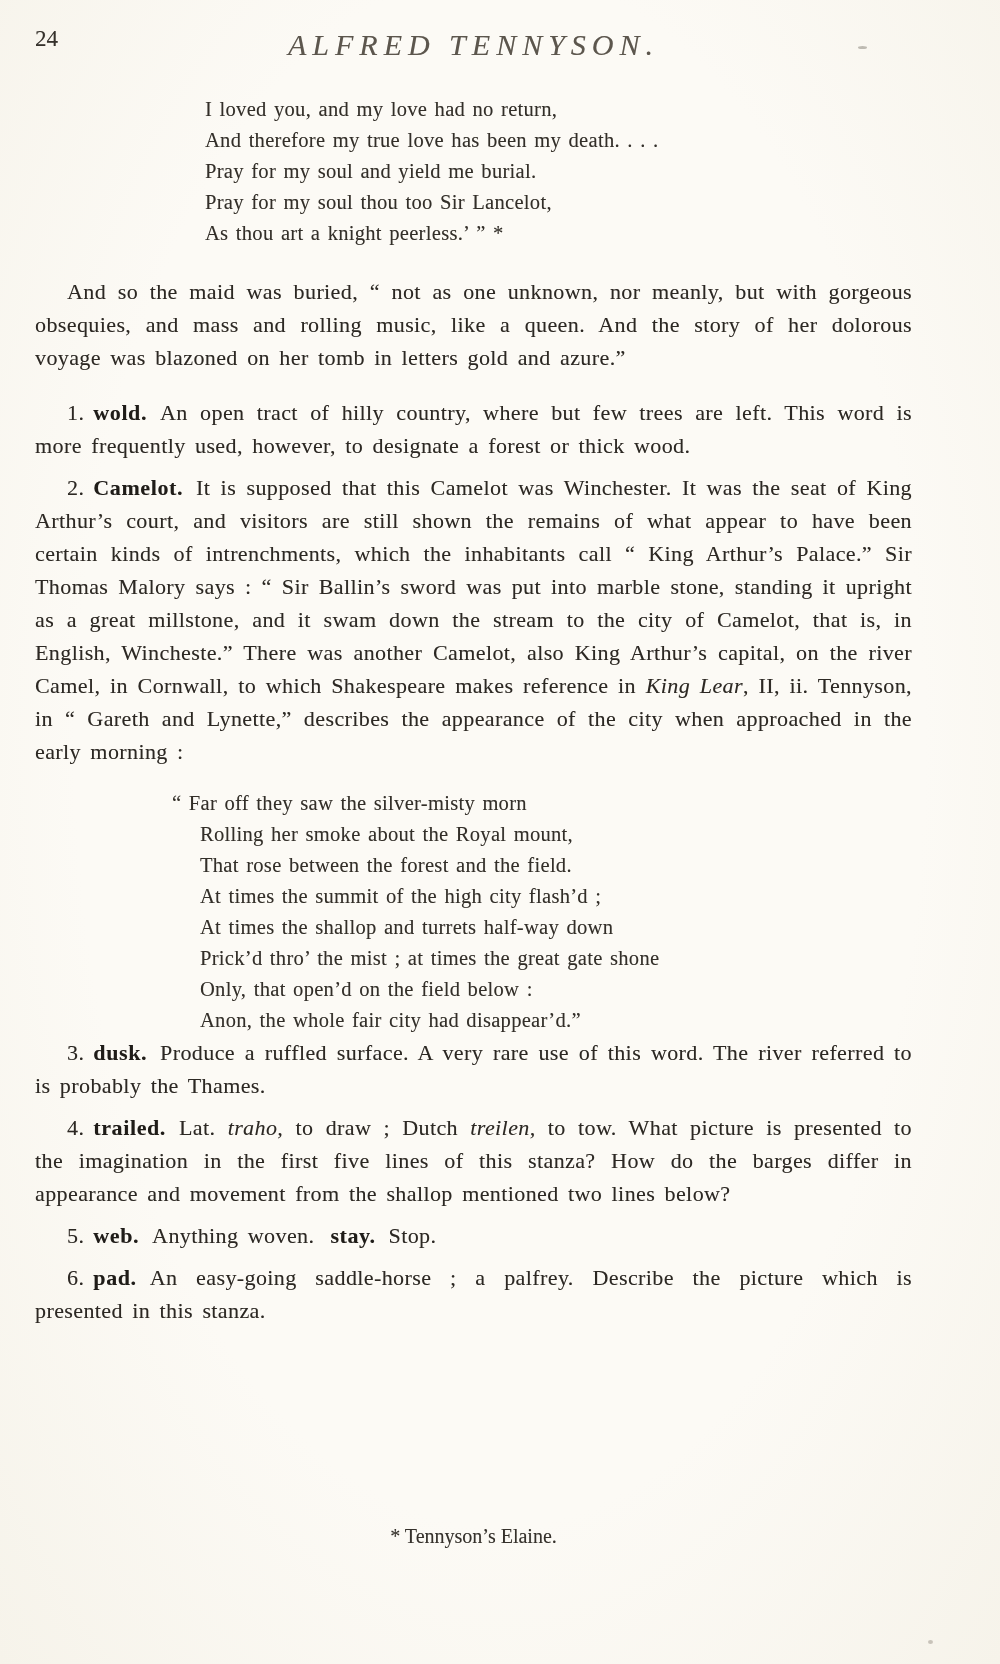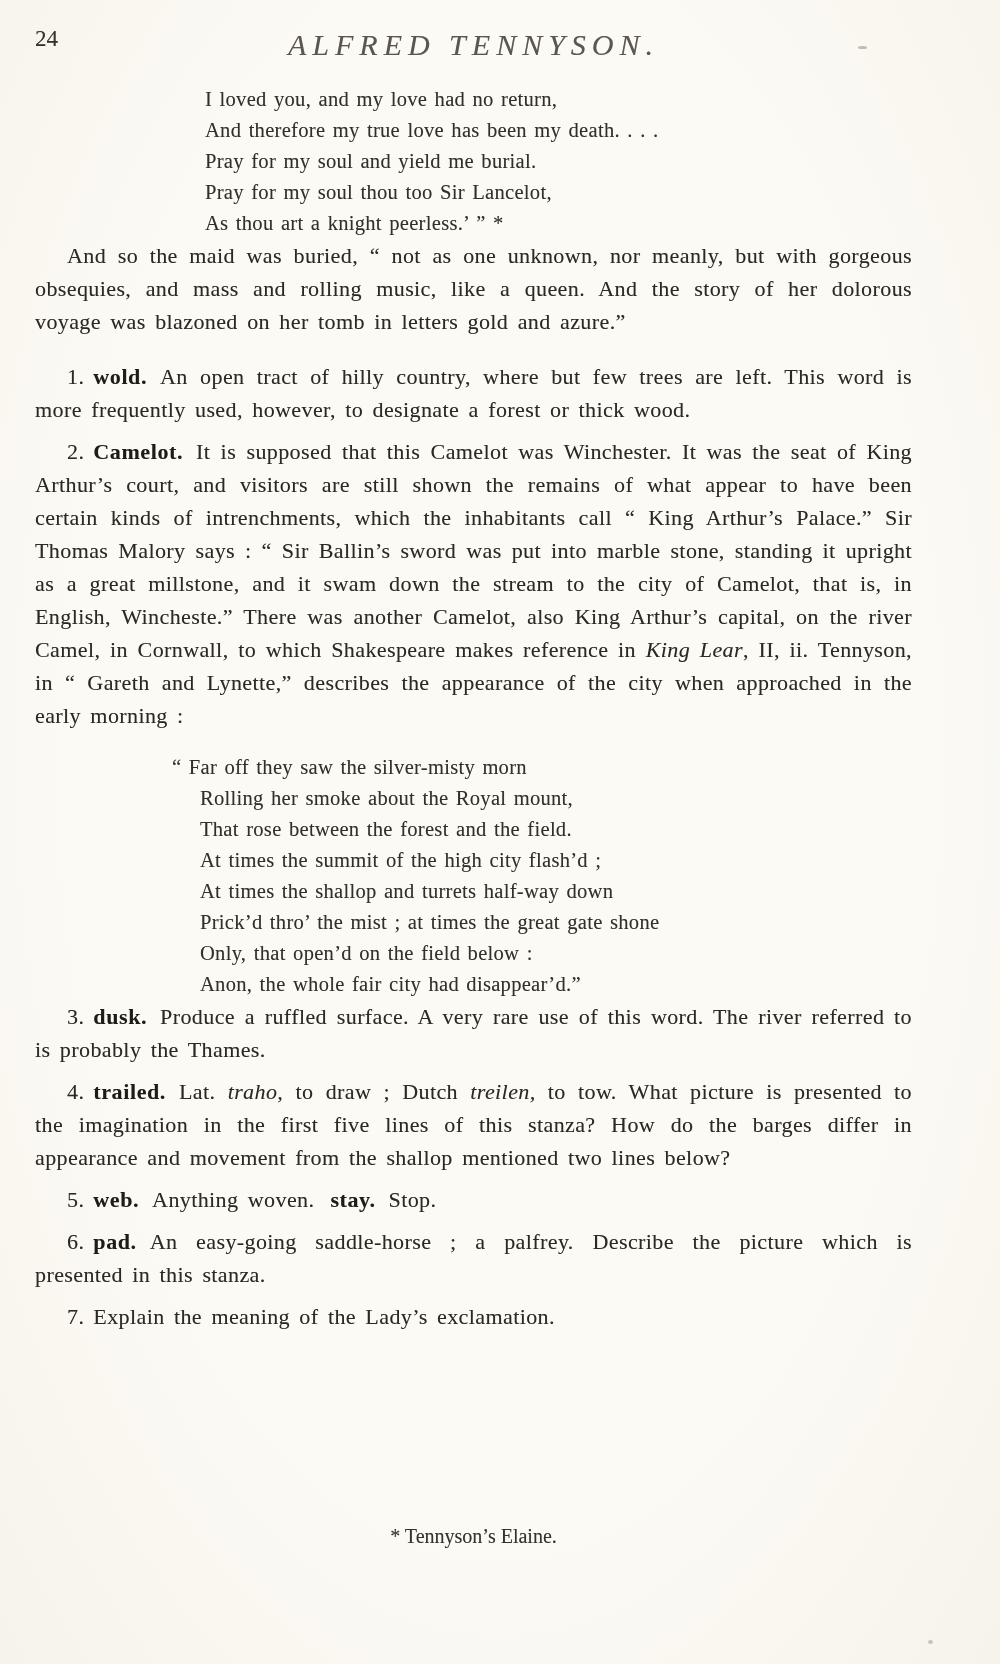--- a/index.html
+++ b/index.html
@@ -32,33 +32,33 @@
     color: #5c564d;
   }
 
   .verse {
     font-size: 20.5px;
     line-height: 31px;
     letter-spacing: 0.3px;
     word-spacing: 2px;
     color: #332f29;
   }
-  .verse-elaine { margin-top: 24px; padding-left: 170px; }
+  .verse-elaine { margin-top: 34px; padding-left: 170px; }
   .verse-city   { margin-top: 20px; padding-left: 137px; }
   .verse-city .vline { padding-left: 28px; }
   .verse-city .vline:first-child { padding-left: 0; }
 
   .prose {
     font-size: 22px;
     line-height: 33px;
     text-align: justify;
     letter-spacing: 0.4px;
     word-spacing: 3.5px;
   }
-  .para1 { text-indent: 32px; }
+  .para1 { margin-top: 26px; text-indent: 32px; }
   .note  { margin-top: 9px;  text-indent: 32px; }
   .note1 { margin-top: 22px; }
   .note3 { margin-top: 0; }
   .note-num  { margin-right: 9px; }
   .note-term { font-weight: bold; letter-spacing: 0.6px; margin-right: 13px; color: #1f1c18; }
   .term2 { margin-left: 16px; }
   .it { font-style: italic; }
 
   .footer {
     margin-top: auto;
@@ -118,20 +118,19 @@
   <p class="prose note note4"><span class="note-num">4.</span><span class="note-term">trailed.</span><span>Lat.</span>
     <span class="it">traho,</span>
     <span>to draw ;  Dutch</span>
     <span class="it">treilen,</span>
     <span>to tow.  What picture is presented to the imagination in the first five lines of this stanza? How do the barges differ in appearance and movement from the shallop mentioned two lines below?</span></p>
 
   <p class="prose note note5"><span class="note-num">5.</span><span class="note-term">web.</span><span>Anything woven.</span><span class="note-term term2">stay.</span><span>Stop.</span></p>
 
   <p class="prose note note6"><span class="note-num">6.</span><span class="note-term">pad.</span><span>An easy-going saddle-horse ;  a palfrey.  Describe the picture which is presented in this stanza.</span></p>
 
-  <p class="prose note note7"><span class="note-num">7.</span><span>Explain the meaning of the Lady’s exclamation.</span></p>
 
   <div class="footer">* Tennyson’s Elaine.</div>
 
   <div class="speck s1"></div>
   <div class="speck s2"></div>
 
 </div>
 
 </body></html>

